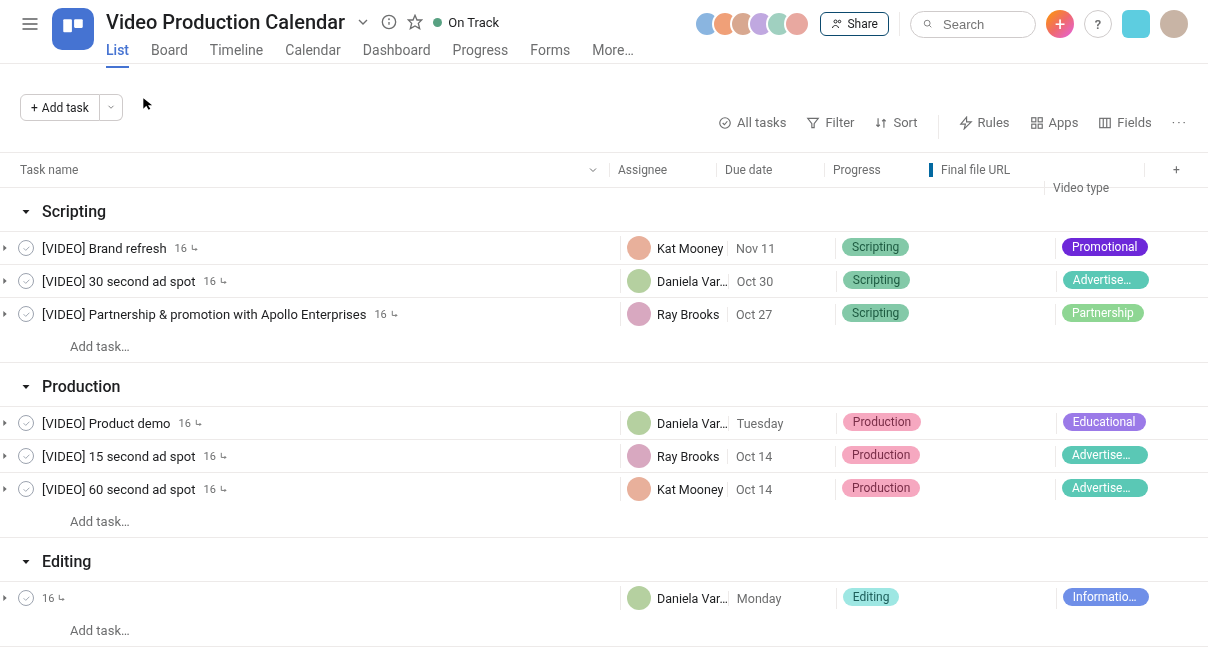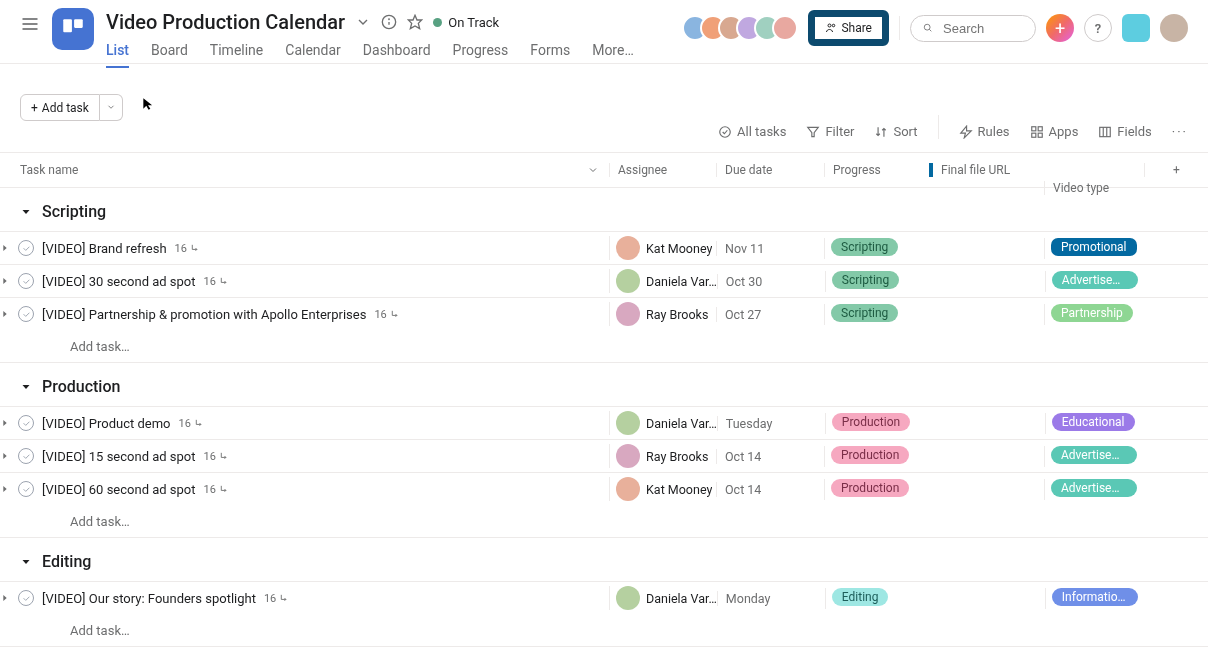--- a/index.html
+++ b/index.html
@@ -34,39 +34,39 @@
   .title-icon { color: #6d6e6f; width: 16px; height: 16px; cursor: pointer; }
   .status-pill { display: flex; align-items: center; gap: 6px; color: #1e1f21; font-size: 13px; cursor: pointer; }
   .status-dot { width: 9px; height: 9px; border-radius: 50%; background: #58a182; }
   .tabs-row { display: flex; gap: 22px; margin-top: 6px; font-size: 14px; color: #6d6e6f; }
   .tab { padding-bottom: 8px; cursor: pointer; }
   .tab.active { color: #4573d2; border-bottom: 2px solid #4573d2; font-weight: 500; }
   .right-cluster { display: flex; align-items: center; gap: 10px; margin-top: 2px; }
   .avatar-stack { display: flex; }
   .avatar-stack .av { width: 26px; height: 26px; border-radius: 50%; border: 2px solid #fff; margin-left: -8px; }
   .avatar-stack .av:first-child { margin-left: 0; }
-  .share-btn { display: flex; align-items: center; gap: 4px; border: 7px solid #0c4a6e; border-radius: 6px; padding: 4px 10px; font-size: 12px; color: #1e1f21; cursor: pointer; background: #fff; }
+  .share-btn { display: flex; align-items: center; gap: 4px; border: 1px solid #0c4a6e; border-radius: 6px; padding: 4px 10px; font-size: 12px; color: #1e1f21; cursor: pointer; background: #fff; }
   .vsep { width: 1px; height: 24px; background: #edeae9; }
   .search-box { display: flex; align-items: center; gap: 10px; border: 1px solid #cfcbcb; border-radius: 16px; padding: 5px 12px; width: 126px; color: #6d6e6f; cursor: text; }
   .search-box input { border: none; outline: none; width: 80px; font-size: 13px; color: #1e1f21; background: transparent; }
   .circle-btn { width: 28px; height: 28px; border-radius: 50%; display: flex; align-items: center; justify-content: center; cursor: pointer; }
   .add-circle { background: linear-gradient(135deg,#fd9a00,#f06a6a,#e362e3); color: #fff; font-size: 18px; }
   .help-circle { border: 1px solid #cfcbcb; color: #6d6e6f; font-size: 13px; font-weight: 600; background:#fff; }
   .teal-sq { width: 28px; height: 28px; border-radius: 6px; background: #5dcde0; cursor: pointer;}
   .profile-av { width: 28px; height: 28px; border-radius: 50%; background: #c8b4a5; cursor: pointer; }
 
   .toolbar {
     display: flex; align-items: center; padding: 12px 20px; gap: 8px;
     border-bottom: 1px solid #fff;
   }
   .add-task-wrap { display: flex; }
   .add-task-btn { display: flex; align-items: center; gap: 4px; border: 1px solid #cfcbcb; border-radius: 6px 0 0 6px; padding: 5px 10px; font-size: 12px; cursor: pointer; background:#fff; }
   .add-task-dd { border: 1px solid #cfcbcb; border-left: none; border-radius: 0 6px 6px 0; padding: 5px 6px; cursor: pointer; background:#fff;}
   .cursor-ptr { margin-left: 10px; margin-top:-4px; font-size: 16px; }
-  .toolbar-right { margin-left: auto; display: flex; align-items: flex-end; gap: 20px; color: #6d6e6f; font-size: 13px; margin-top: 39px; }
+  .toolbar-right { margin-left: auto; display: flex; align-items: flex-start; gap: 20px; color: #6d6e6f; font-size: 13px; margin-top: 39px; }
   .tb-item { display: flex; align-items: center; gap: 5px; cursor: pointer; }
 
   .columns-row {
     display: flex;
     border-top: 1px solid #edeae9;
     border-bottom: 1px solid #edeae9;
     height: 36px;
     align-items: center;
     color: #6d6e6f;
     font-size: 12px;
@@ -84,36 +84,36 @@
   .section-header svg { width: 12px; height: 12px; }
 
   .task-row { display: flex; align-items: center; height: 33px; border-top: 1px solid #edeae9; }
   .task-row:last-child { border-bottom: 1px solid #edeae9; }
   .tr-name { flex: 0 0 609px; display: flex; align-items: center; gap: 8px; }
   .expand-caret { width:10px; color:#6d6e6f;}
   .check-circle { width: 16px; height: 16px; border: 1.5px solid #9ca3af; border-radius: 50%; display:flex; align-items:center; justify-content:center;}
   .check-circle svg { width:9px; height:9px; stroke:#9ca3af;}
   .task-title { font-size: 13px; color:#1e1f21; cursor: pointer; }
   .subtask-count { color: #6d6e6f; font-size: 11px; display:flex; align-items:center; gap:3px;}
-  .tr-assignee { flex: 0 0 107px; border-left: 1px solid #edeae9; display:flex; align-items:center; gap:6px; padding-left:6px;}
+  .tr-assignee { flex: 0 0 107px; border-left: 1px solid #edeae9; display:flex; align-items:center; gap:6px; padding-left:6px;margin-left:11px;}
   .av-sm { width:24px; height:24px; border-radius:50%; flex-shrink:0;}
   .assignee-name { font-size:12.5px; white-space:nowrap; overflow:hidden; text-overflow:ellipsis;}
   .tr-due { flex: 0 0 108px; border-left: 1px solid #edeae9; padding-left:8px; font-size:12.5px; color:#6d6e6f;}
   .tr-progress { flex: 0 0 105px; border-left: 1px solid #edeae9; padding-left:6px;}
   .tr-url { flex: 0 0 115px; border-left: 1px solid #edeae9;}
   .tr-type { flex: 0 0 100px; border-left: 1px solid #edeae9; padding-left:6px;}
   .pill { display:inline-block; padding: 2px 10px; border-radius: 10px; font-size: 12px; white-space:nowrap; overflow:hidden; text-overflow:ellipsis; max-width:86px;}
   .tr-end { flex:1; border-left:1px solid #edeae9;}
   .add-task-row { display:flex; align-items:center; height:33px; border-bottom:1px solid #edeae9; padding-left:70px; color:#6d6e6f; font-size:13px; cursor:pointer;}
 
   
   .p-scripting { background:#83c9a8; color:#1e5c42;}
   .p-production { background:#f6a8c0; color:#7a2e48;}
   .p-editing { background:#9ee7e3; color:#1d5e5a;}
-  .p-promotional { background:#0369a1; color:#fff;border-radius:7px;}
+  .p-promotional { background:#6d28d9; color:#fff;}
   .p-advertisement { background:#5ac8b5; color:#fff;}
   .p-partnership { background:#8ed693; color:#fff;}
   .p-educational { background:#9b7ae8; color:#fff;}
   .p-informational { background:#6f8fe8; color:#fff;}
 
   
   .av1 { background:#e8b09b;} .av2 { background:#b5d0a0;} .av3 { background:#d8a8c0;}
   .sa1{background:#8ab5e0;}.sa2{background:#f0a078;}.sa3{background:#d8a890;}.sa4{background:#c0a8e0;}.sa5{background:#a0d0c0;}.sa6{background:#e8a8a0;}
 </style>
 </head>
@@ -449,21 +449,20 @@
     <div class="task-row">
       <div class="tr-name">
         <span class="expand-caret"><svg width="10" height="10" viewBox="0 0 24 24" fill="#6d6e6f">
             <polygon points="8 5 16 12 8 19"></polygon>
           </svg></span>
         <span class="check-circle">
           <svg viewBox="0 0 24 24" fill="none" stroke-width="2.5" stroke-linecap="round">
             <polyline points="5 12 10 17 19 8"></polyline>
           </svg>
         </span>
-        <span class="task-title">[VIDEO] Our story: Founders spotlight</span>
         <span class="subtask-count">16 <svg width="11" height="11" viewBox="0 0 24 24" fill="none" stroke="#6d6e6f" stroke-width="2">
             <path d="M5 4 L5 14 L15 14 M12 11 L15 14 L12 17"></path>
           </svg></span>
       </div>
       <div class="tr-assignee">
         <div class="av-sm av2"></div>
         <span class="assignee-name">Daniela Var…</span>
       </div>
       <div class="tr-due">Monday</div>
       <div class="tr-progress"><span class="pill p-editing">Editing</span></div>

